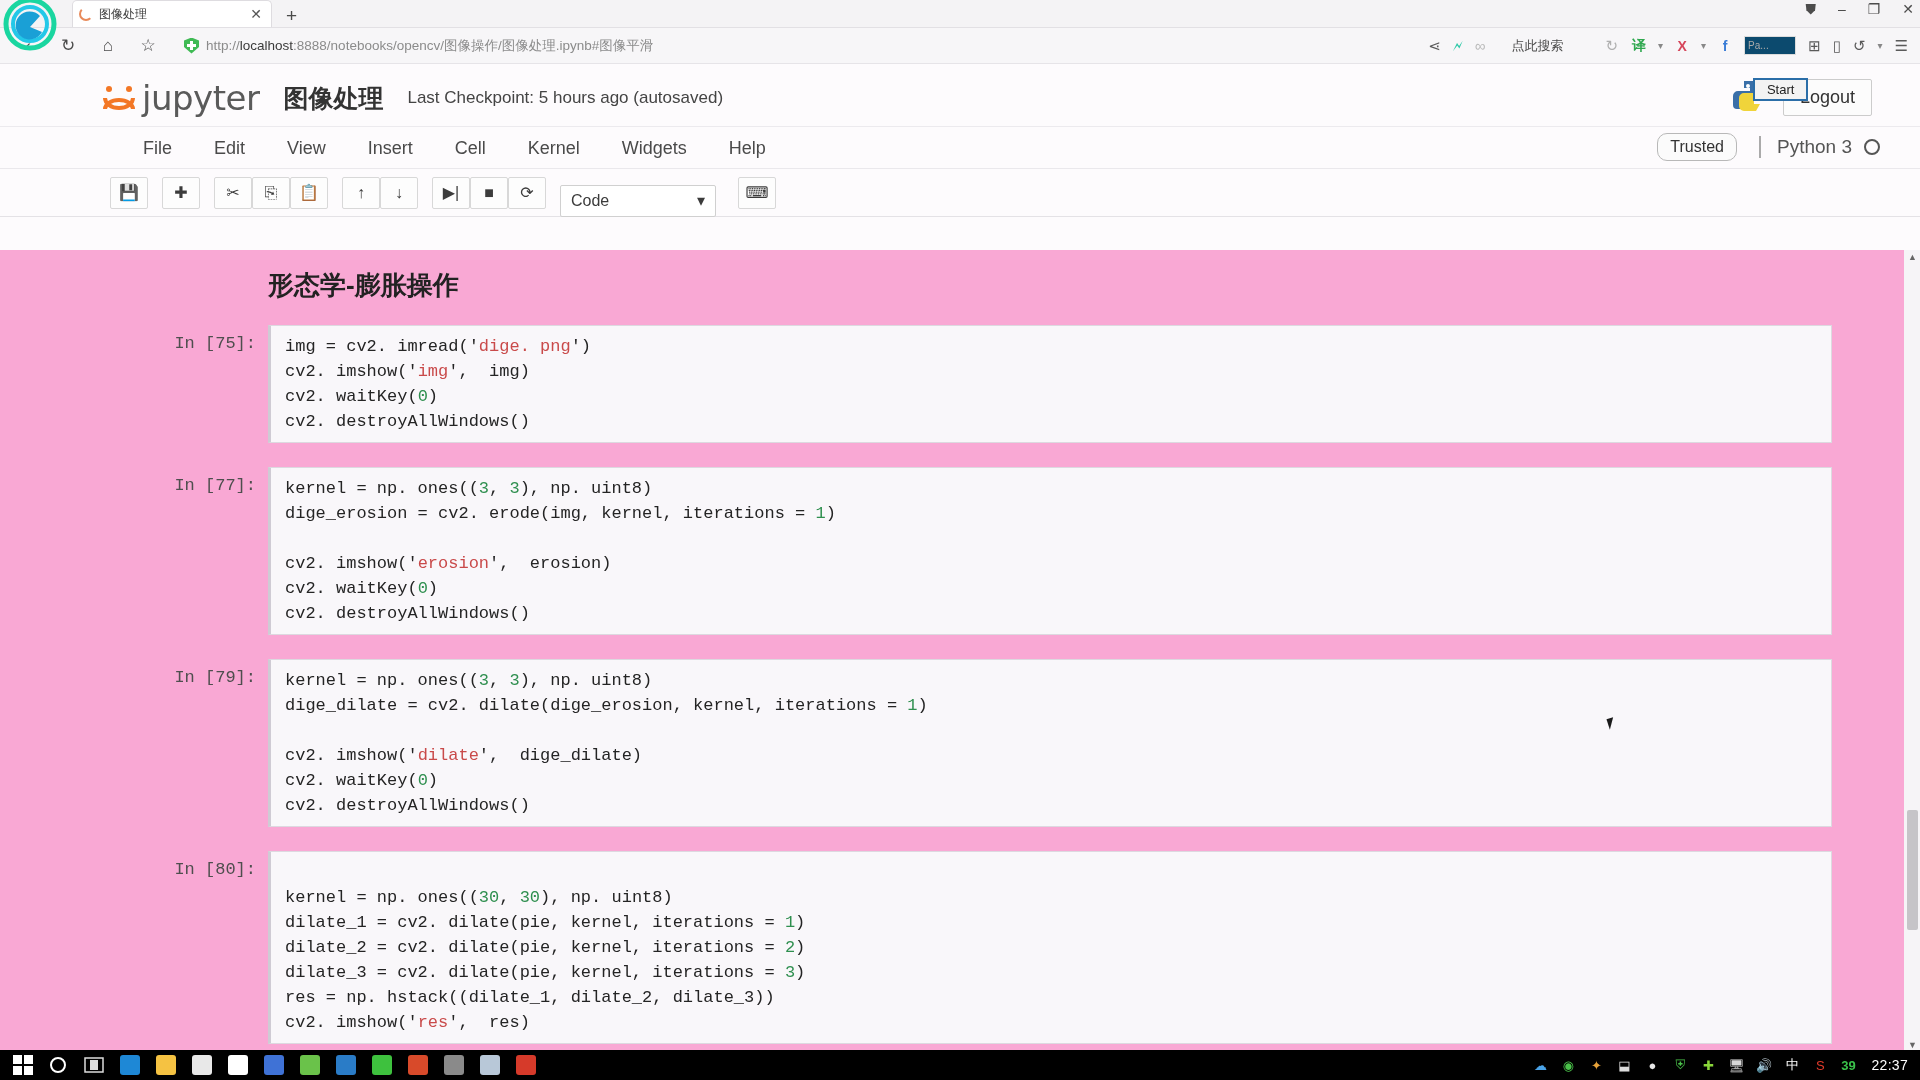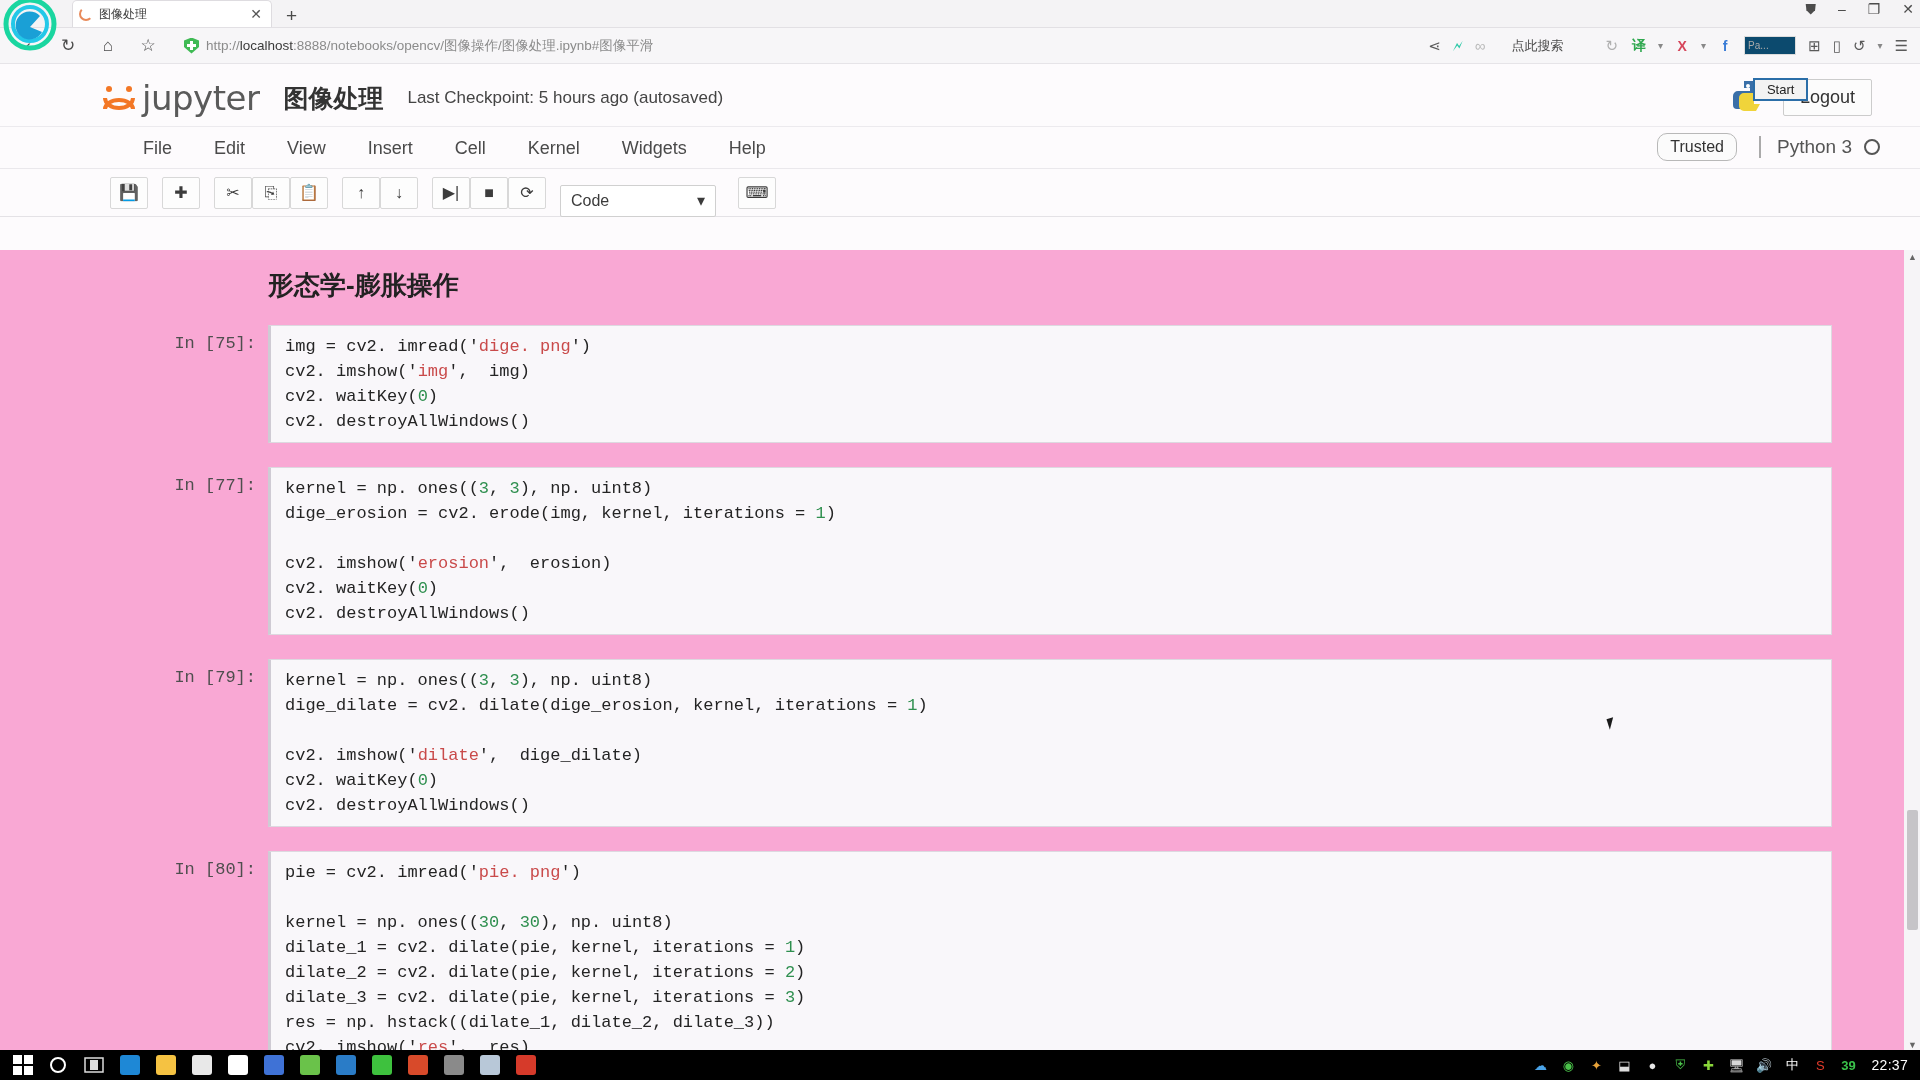--- a/index.html
+++ b/index.html
@@ -466,21 +466,20 @@
                 <div class="code"><span class="">dige_dilate = cv2. dilate(dige_erosion, kernel, iterations = </span><span class="s-num">1</span><span class="">)</span></div>
                 <div class="code">&nbsp;</div>
                 <div class="code"><span class="">cv2. imshow('</span><span class="s-str">dilate</span><span class="">',  dige_dilate)</span></div>
                 <div class="code"><span class="">cv2. waitKey(</span><span class="s-num">0</span><span class="">)</span></div>
                 <div class="code"><span class="">cv2. destroyAllWindows()</span></div>
               </div>
             </div>
             <div class="cell">
               <div class="cell-prompt">In [80]:</div>
               <div class="cell-input">
-                <div class="code"><span class="">pie = cv2. imread('</span><span class="s-str">pie. png</span><span class="">')</span></div>
                 <div class="code">&nbsp;</div>
                 <div class="code"><span class="">kernel = np. ones((</span><span class="s-num">30</span><span class="">, </span><span class="s-num">30</span><span class="">), np. uint8)</span></div>
                 <div class="code"><span class="">dilate_1 = cv2. dilate(pie, kernel, iterations = </span><span class="s-num">1</span><span class="">)</span></div>
                 <div class="code"><span class="">dilate_2 = cv2. dilate(pie, kernel, iterations = </span><span class="s-num">2</span><span class="">)</span></div>
                 <div class="code"><span class="">dilate_3 = cv2. dilate(pie, kernel, iterations = </span><span class="s-num">3</span><span class="">)</span></div>
                 <div class="code"><span class="">res = np. hstack((dilate_1, dilate_2, dilate_3))</span></div>
                 <div class="code"><span class="">cv2. imshow('</span><span class="s-str">res</span><span class="">',  res)</span></div>
               </div>
             </div>
           </div>

